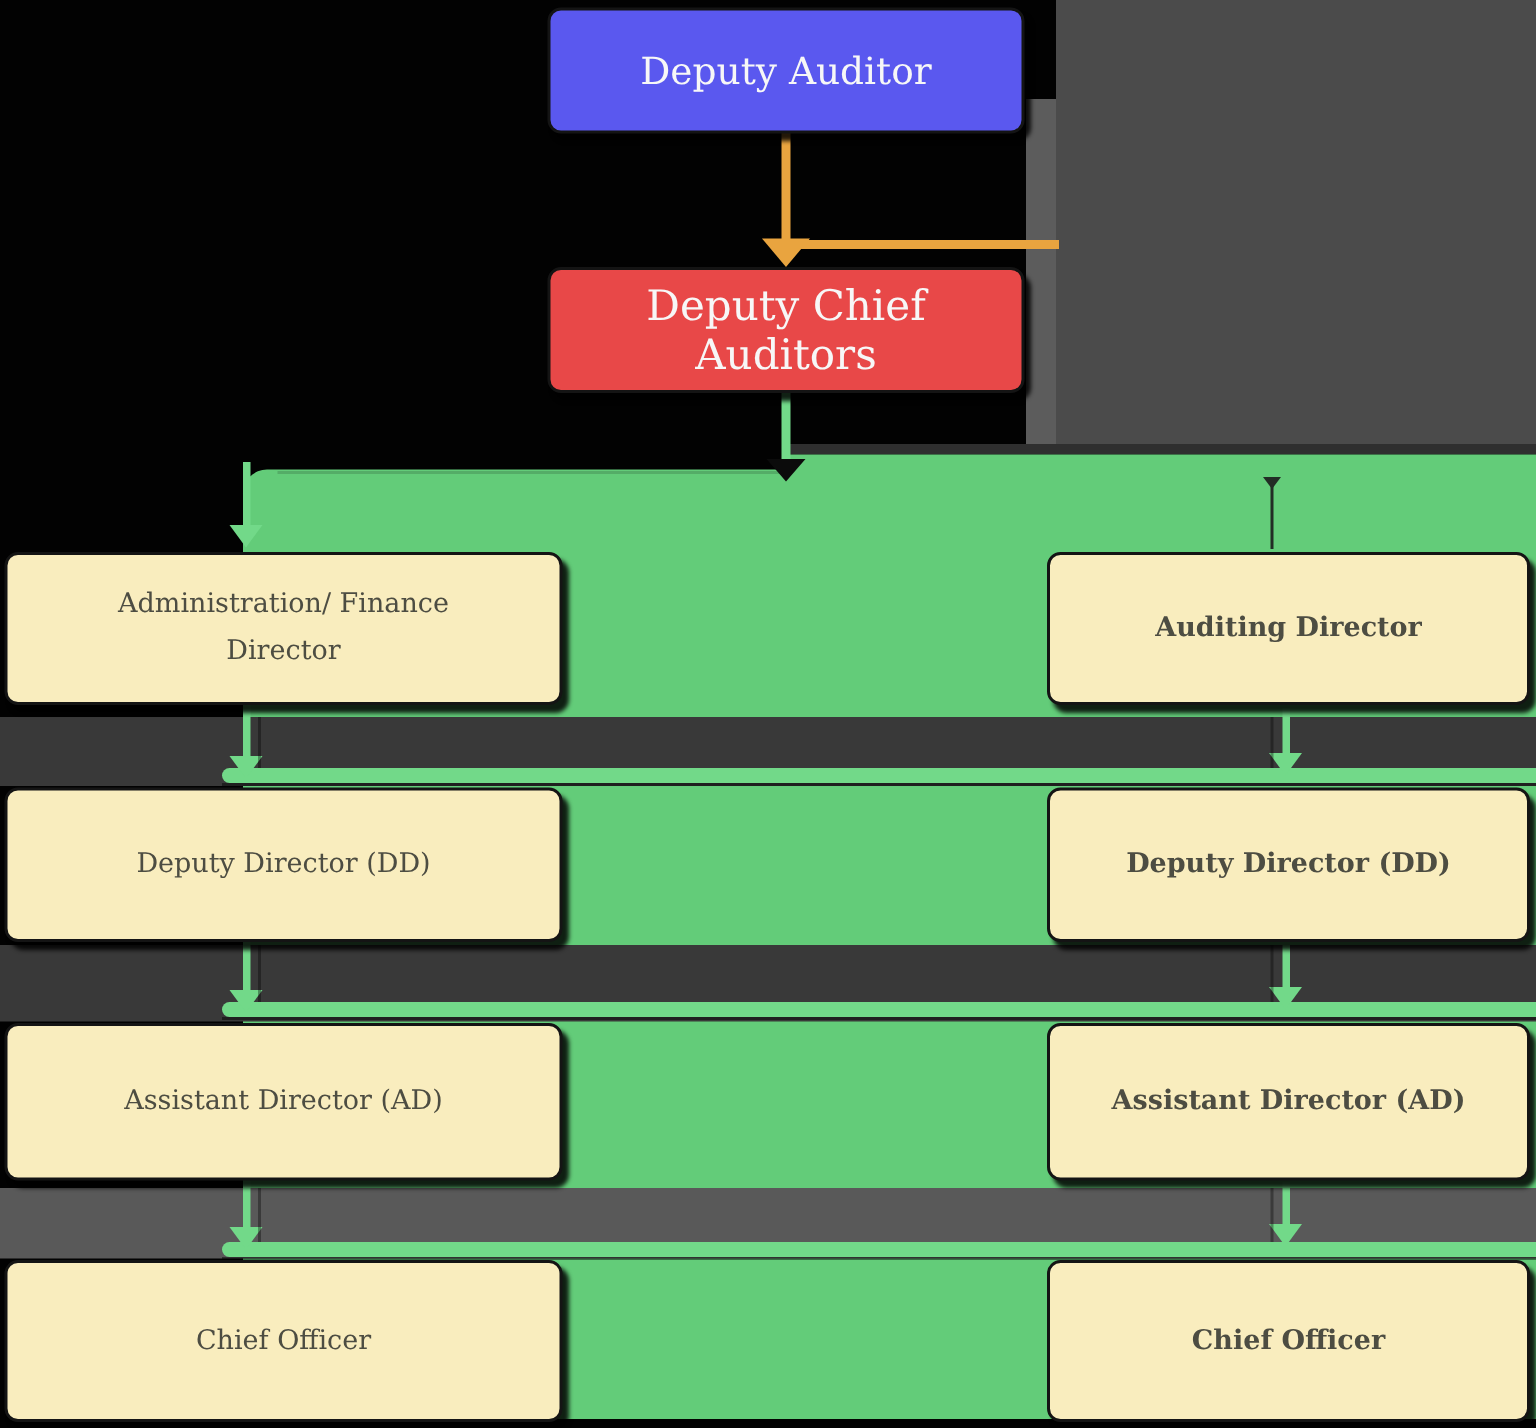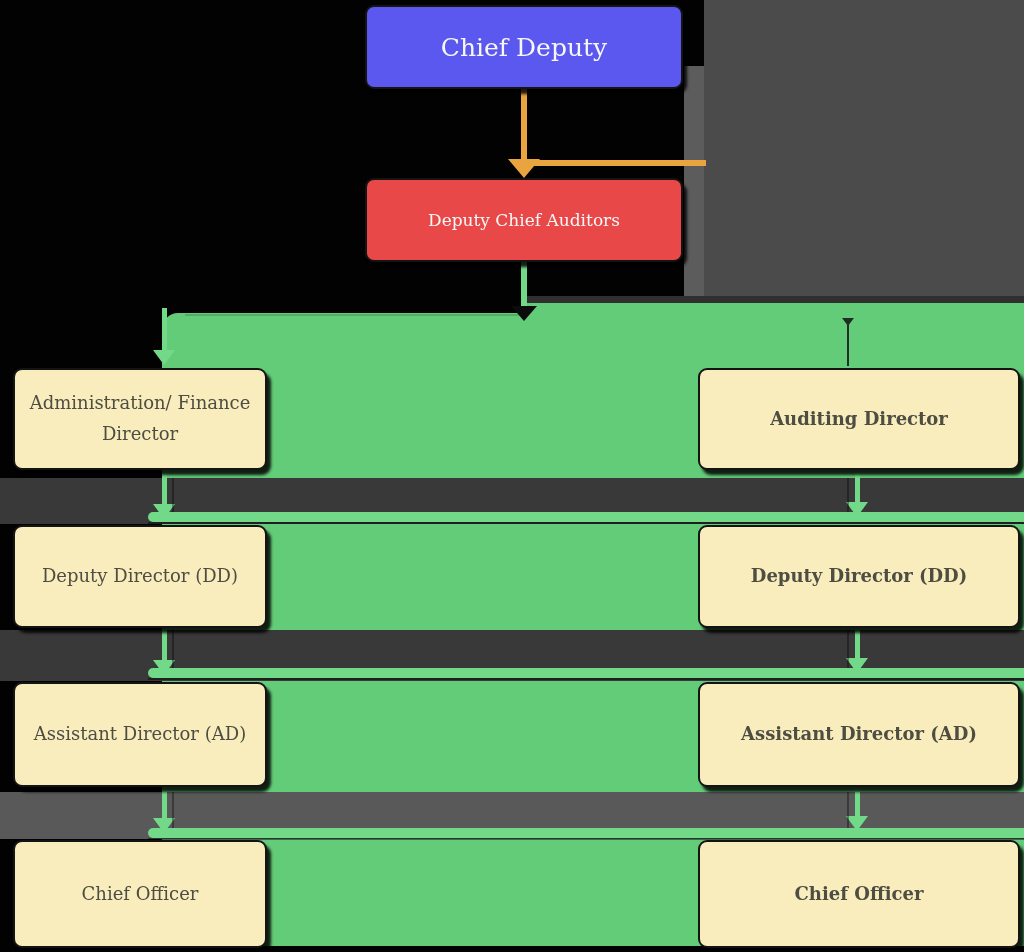--- a/index.html
+++ b/index.html
@@ -54,24 +54,24 @@
 
   
   .node {
     position:absolute; box-sizing:border-box;
     border:2px solid #141414; border-radius:9px;
     box-shadow:4px 5px 3px rgba(0,0,0,0.85);
     display:flex; align-items:center; justify-content:center;
     text-align:center;
   }
   .node-root  { left:365px; top:5px;   width:318px; height:84px; background:var(--root-fill,#5a58ef);  color:#f7f7f7; font-size:25px; }
-  .node-lvl2  { left:365px; top:178px; width:318px; height:84px; background:var(--level2-fill,#e84848); color:#f7f7f7; font-size:17px; }
+  .node-lvl2  { left:365px; top:178px; width:318px; height:84px; background:var(--level2-fill,#e84848); color:#f7f7f7; font-size:28px; }
   .node-child { background:var(--node-fill,#f9edbe); color:#4d4d42; font-size:18px; }
   .node-child .lbl { max-width:250px; line-height:1.7; }
-  .L { left:13px;   width:254px;justify-content:center; }
+  .L { left:3px;   width:372px;justify-content:center; }
   .R { left:698px; width:322px;font-weight:bold; }
   .row1 { top:368px; height:102px; }
   .row2 { top:525px; height:103px; }
   .row3 { top:682px; height:105px; }
   .row4 { top:840px; height:108px; }
 </style>
 </head>
 <body>
 
 <div class="canvas">
@@ -119,21 +119,21 @@
   <div class="abs arr-down arr-right-col" style="top:816px;"></div>
 
   <div class="abs shadowline" style="left:172px; top:478px; height:34px;"></div>
   <div class="abs shadowline" style="left:172px; top:630px; height:38px;"></div>
   <div class="abs shadowline" style="left:172px; top:792px; height:36px;"></div>
   <div class="abs shadowline" style="left:847px; top:478px; height:34px;"></div>
   <div class="abs shadowline" style="left:847px; top:630px; height:38px;"></div>
   <div class="abs shadowline" style="left:847px; top:792px; height:36px;"></div>
 
   <div class="node node-root">
-    <span class="lbl">Chief Deputy</span>
+    <span class="lbl">Deputy Auditor</span>
   </div>
   <div class="node node-lvl2">
     <span class="lbl">Deputy Chief Auditors</span>
   </div>
 
   <div class="node node-child L row1">
     <span class="lbl">Administration/ Finance Director</span>
   </div>
   <div class="node node-child L row2">
     <span class="lbl">Deputy Director (DD)</span>

